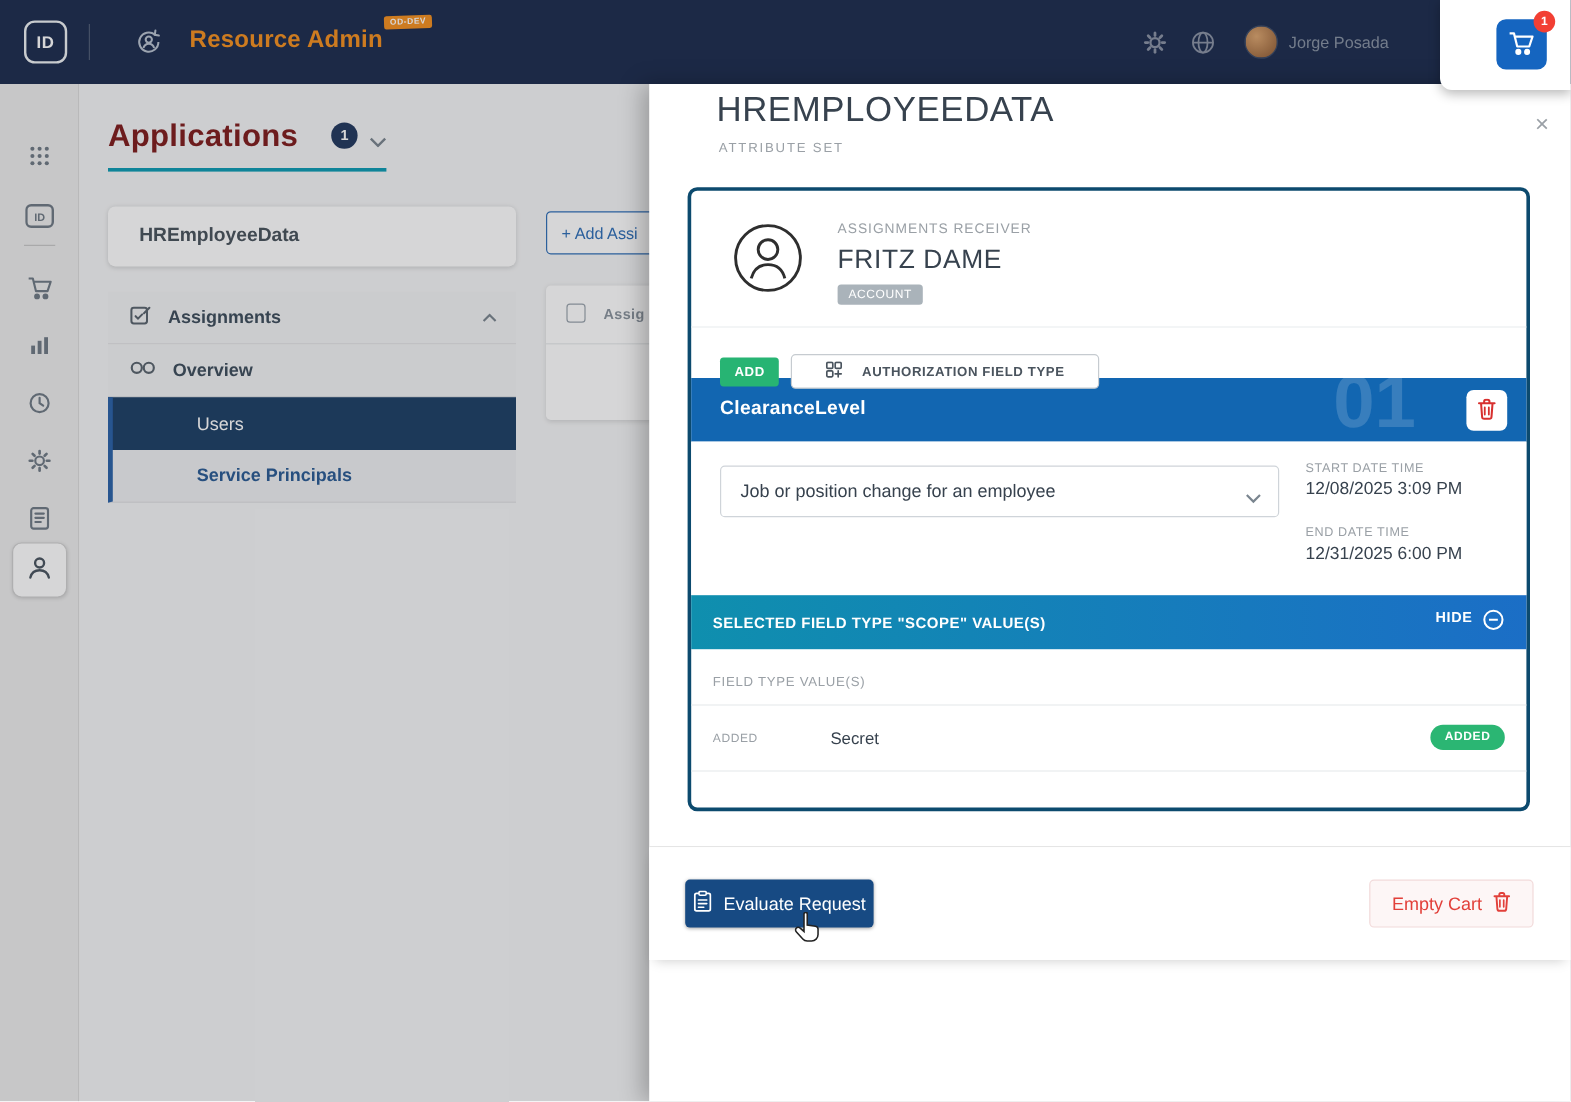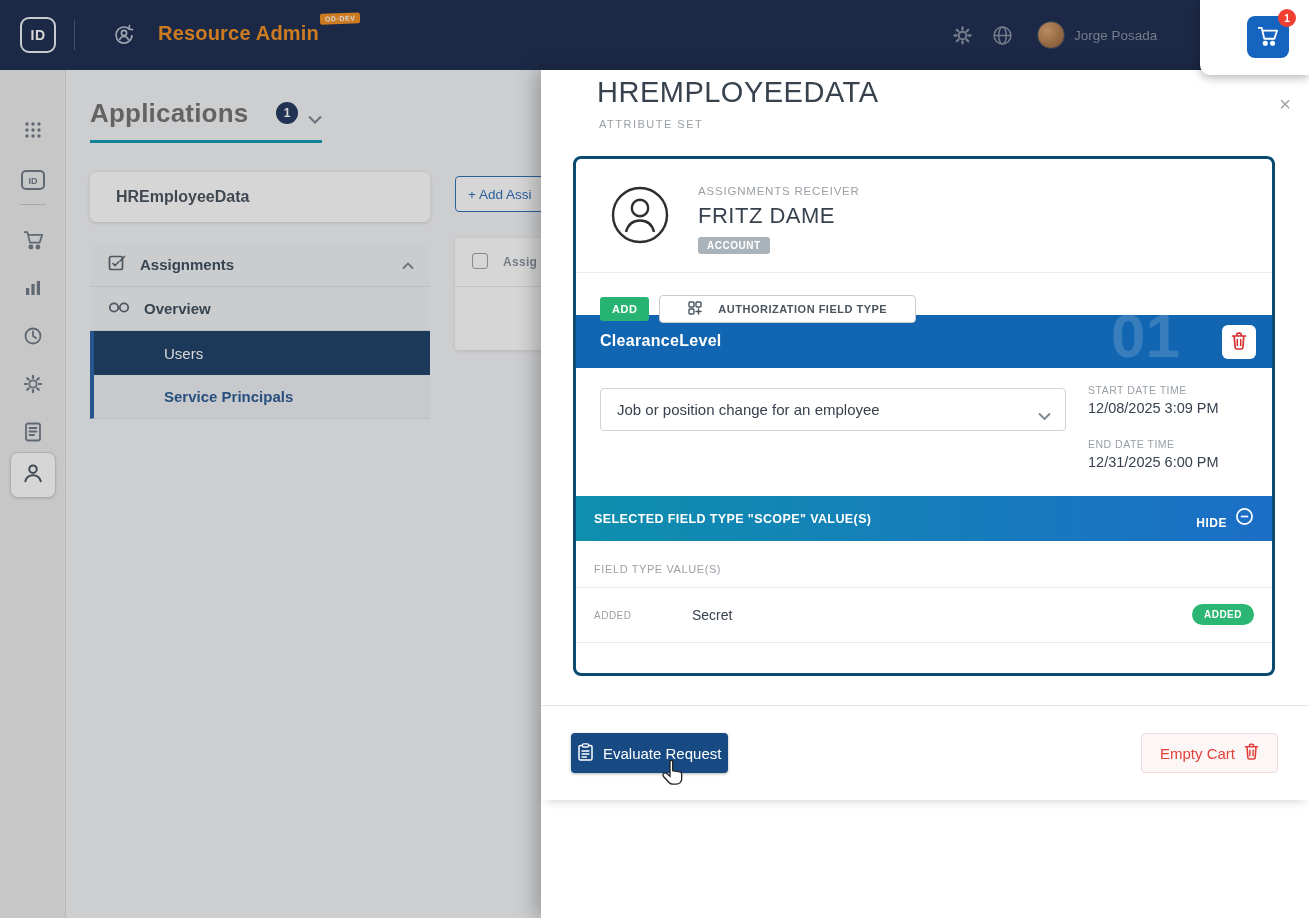--- a/index.html
+++ b/index.html
@@ -32,21 +32,21 @@
 
   
   .sidebar{position:absolute;left:0;top:70px;width:66px;height:848px;background:#ededed;border-right:1px solid #dcdcdc;z-index:5}
   .side-item{position:absolute;left:0;width:66px;height:40px;display:flex;align-items:center;justify-content:center;cursor:pointer}
   .side-divider{position:absolute;left:20px;width:26px;height:1px;background:#c9c9c9}
   .side-active-box{position:absolute;left:10px;top:382px;width:46px;height:46px;background:#fff;border:1px solid #d0d0d0;
                    border-radius:8px;display:flex;align-items:center;justify-content:center;box-shadow:0 1px 3px rgba(0,0,0,.12);cursor:pointer}
 
   
   .main{position:absolute;left:66px;top:70px;right:0;bottom:0;background:#f5f6f7;z-index:5}
-  .page-title{position:absolute;left:24px;top:28px;font-size:26px;font-weight:600;color:#737373;letter-spacing:.2px}
+  .page-title{position:absolute;left:24px;top:28px;font-size:26px;font-weight:600;color:#7f1d1d;letter-spacing:.2px}
   .count-badge{position:absolute;left:210px;top:32px;width:22px;height:22px;border-radius:50%;background:#22395f;
                color:#fff;font-size:12px;font-weight:bold;display:flex;align-items:center;justify-content:center}
   .title-chevron{position:absolute;left:242px;top:40px}
   .title-underline{position:absolute;left:24px;top:70px;width:232px;height:3px;background:#0d9cb4}
   .app-card{position:absolute;left:24px;top:102px;width:340px;height:50px;background:#fff;border-radius:6px;
             box-shadow:0 1px 4px rgba(0,0,0,.15);display:flex;align-items:center;padding-left:26px;
             font-size:16px;font-weight:bold;color:#49535c;cursor:pointer}
   .menu{position:absolute;left:24px;top:173px;width:340px}
   .menu-row{height:44px;background:#f2f3f4;border-bottom:1px solid #e0e2e4;display:flex;align-items:center;
             padding-left:18px;gap:14px;color:#3d4d5c;font-size:15px;font-weight:600;cursor:pointer}
@@ -72,41 +72,41 @@
   .drawer-title{position:absolute;left:56px;top:6px;font-size:29px;font-weight:500;color:#37424e;letter-spacing:.5px}
   .drawer-subtitle{position:absolute;left:58px;top:48px;font-size:11px;color:#9aa0a6;letter-spacing:1.5px}
   .close-x{position:absolute;right:10px;top:20px;width:28px;height:28px;display:flex;align-items:center;justify-content:center;
            color:#9aa0a6;font-size:20px;cursor:pointer}
 
   .card{position:absolute;left:32px;top:86px;width:702px;height:520px;border:3px solid #0c4a6e;border-radius:8px;background:#fff}
   .receiver{position:relative;height:114px;border-bottom:1px solid #eceff1}
   .receiver-avatar{position:absolute;left:34px;top:26px}
   .receiver-label{position:absolute;left:122px;top:26px;font-size:11.5px;color:#9aa0a6;letter-spacing:.8px}
   .receiver-name{position:absolute;left:122px;top:44px;font-size:22px;color:#37424e;font-weight:500;letter-spacing:.5px}
-  .receiver-badge{position:absolute;left:122px;top:78px;background:#aab3ba;color:#fff;font-size:10px;font-weight:bold;
+  .receiver-badge{position:absolute;left:122px;top:78px;background:#aab3ba;color:#fff;font-size:10px;font-weight:normal;
                   letter-spacing:.5px;padding:3px 9px;border-radius:3px}
   .badges-row{position:absolute;left:24px;top:136px;display:flex;gap:10px;z-index:2;align-items:center}
   .add-badge{background:#27b473;color:#fff;font-size:11px;font-weight:bold;padding:6px 12px;border-radius:3px;letter-spacing:.5px}
   .ft-chip{background:#fff;border:1px solid #c6cbd0;border-radius:4px;padding:5px 28px;font-size:11px;font-weight:bold;
            color:#4a545e;letter-spacing:.5px;display:flex;align-items:center;gap:16px;cursor:pointer}
   .field-header{position:absolute;left:0;right:0;top:156px;height:53px;background:#1266b1;overflow:hidden}
   .field-name{position:absolute;left:24px;top:17px;color:#fff;font-size:16px;font-weight:bold;letter-spacing:.3px}
   .field-index{position:absolute;right:92px;top:-10px;font-size:62px;font-weight:bold;color:rgba(255,255,255,.16);line-height:1}
   .trash-btn{position:absolute;right:16px;top:10px;width:34px;height:34px;background:#fff;border:none;border-radius:6px;
              display:flex;align-items:center;justify-content:center;cursor:pointer}
   .form-area{position:absolute;left:0;right:0;top:209px;height:128px;background:#fff}
   .select{position:absolute;left:24px;top:20px;width:466px;height:43px;border:1px solid #cfd4d9;border-radius:4px;
           display:flex;align-items:center;padding:0 16px;font-size:15px;color:#37424e;cursor:pointer;background:#fff}
   .select .chev{position:absolute;right:14px;top:18px}
   .dt-label{position:absolute;left:512px;font-size:10.5px;color:#9aa0a6;letter-spacing:.5px}
   .dt-value{position:absolute;left:512px;font-size:14.5px;color:#37424e}
   .scope-bar{position:absolute;left:0;right:0;top:337px;height:45px;background:linear-gradient(90deg,#0f8fae,#1b6ec6);
              display:flex;align-items:center;padding:0 18px;color:#fff}
   .scope-label{font-size:12.5px;font-weight:bold;letter-spacing:.4px}
-  .scope-right{margin-left:auto;display:flex;align-items:flex-end;gap:8px;cursor:pointer}
+  .scope-right{margin-left:auto;display:flex;align-items:flex-start;gap:8px;cursor:pointer}
   .hide-label{font-size:12px;font-weight:bold;letter-spacing:.5px}
   .values-header{position:absolute;left:18px;top:404px;font-size:11px;color:#9aa0a6;letter-spacing:.6px}
   .values-header-line{position:absolute;left:0;right:0;top:428px;height:1px;background:#e8ebed}
   .value-row{position:absolute;left:0;right:0;top:429px;height:55px;border-bottom:1px solid #e8ebed}
   .row-state{position:absolute;left:18px;top:22px;font-size:10px;color:#9aa0a6;letter-spacing:.5px}
   .row-value{position:absolute;left:116px;top:19px;font-size:14px;color:#37424e}
   .row-badge{position:absolute;right:18px;top:16px;background:#2bb673;color:#fff;font-size:10px;font-weight:bold;
              letter-spacing:.5px;padding:5px 12px;border-radius:11px}
 
   .footer-divider{position:absolute;left:0;right:0;top:635px;height:1px;background:#e6e6e6}

